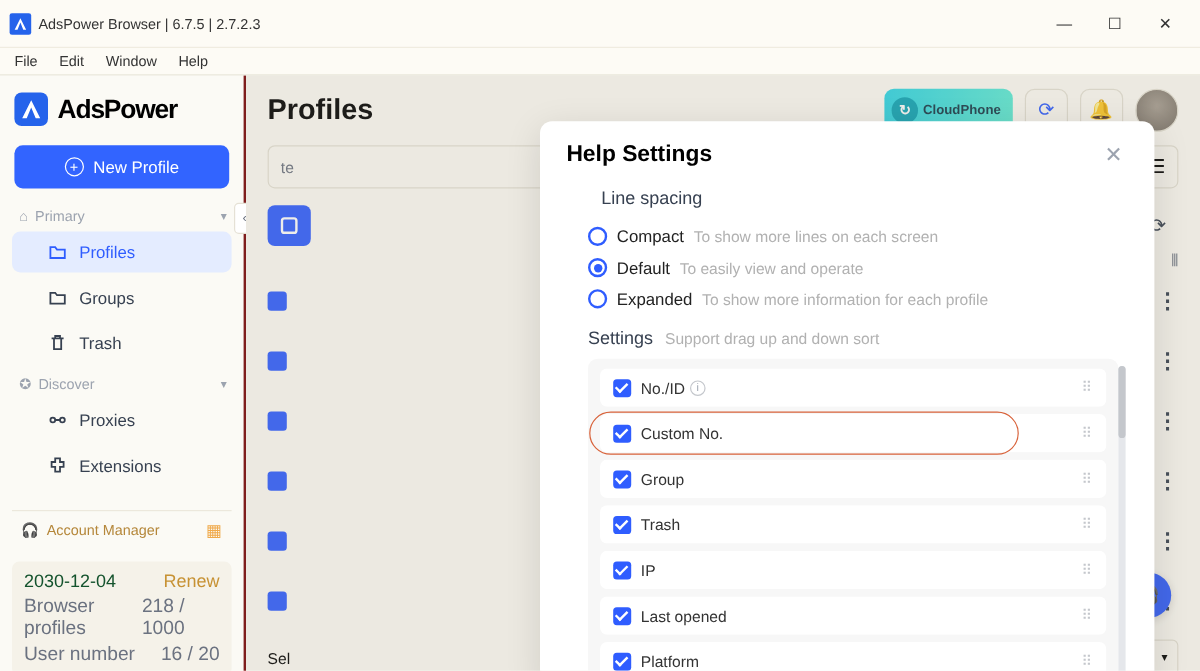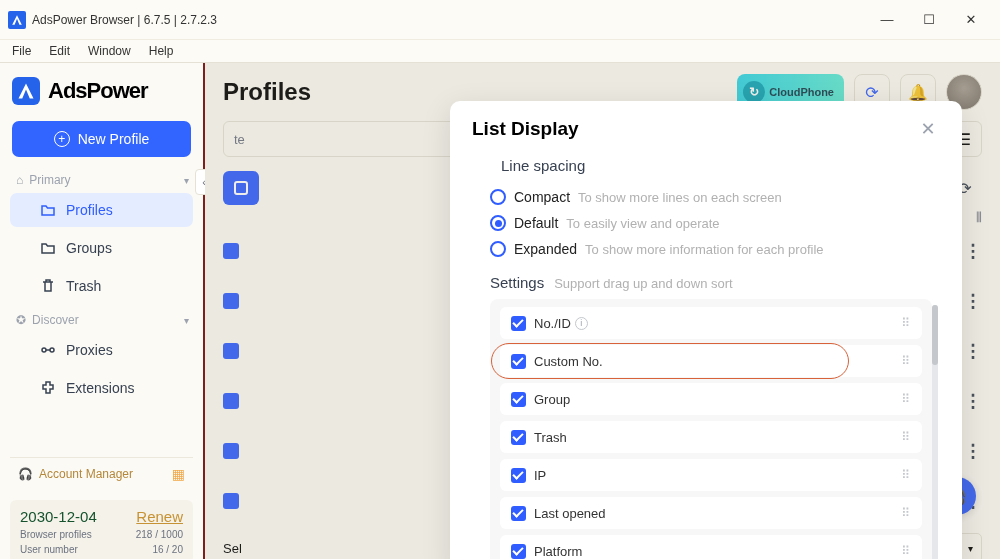--- a/index.html
+++ b/index.html
@@ -22,22 +22,22 @@
   .collapse-tab { position:absolute; right:-10px; top:106px; width:18px; height:26px; background:#fff; border:1px solid #e5e1d5; border-radius:4px; display:flex; align-items:center; justify-content:center; font-size:11px; color:#6b7280; }
   .nav-group-title { display:flex; align-items:center; padding:8px 14px 4px 16px; font-size:12px; color:#9ca3af; gap:6px; }
   .nav-group-title .chev { margin-left:auto; font-size:10px; }
   .nav-item { display:flex; align-items:center; height:34px; padding:0 14px 0 30px; font-size:14px; color:#374151; gap:10px; border-radius:7px; margin:2px 10px; }
   .nav-item.active { background:#e4ecff; color:#2f5dff; font-weight:500; }
   .nav-item .icon { width:16px; height:16px; display:inline-flex; align-items:center; justify-content:center; }
   .account-mgr { margin:8px 10px 6px 10px; padding:8px 8px; border-top:1px solid #ece8dc; display:flex; align-items:center; font-size:12px; color:#b5873a; gap:6px; }
   .qr-icon { margin-left:auto; color:#f0a94a; font-size:14px; }
   .footer-card { margin:4px 10px 8px 10px; padding:8px 10px; font-size:12px; color:#6b7280; background:#f5f2e9; border-radius:6px; }
   .footer-card .date { color:#14532d; font-weight:400; font-size:15px; }
-  .footer-card .renew { color:#c79234; float:right; text-decoration:underline; font-size:15px; }
-  .footer-card .row { display:flex; justify-content:space-between; margin-top:4px; font-size:10px; }
+  .footer-card .renew { color:#c79234; float:right; font-size:15px; }
+  .footer-card .row { display:flex; justify-content:space-between; margin-top:4px; font-size:16px; }
 
   .main { flex:1; position:relative; background:#fdfbf5; display:flex; flex-direction:column; }
   .main-header { display:flex; align-items:center; height:58px; padding:0 18px; }
   .page-title { font-size:24px; font-weight:800; }
   .header-btns { margin-left:auto; display:flex; gap:10px; align-items:center; }
   .cloud-btn { height:36px; padding:0 10px 0 6px; background:linear-gradient(100deg,#2dd4e4,#5eead4); border-radius:8px; display:flex; align-items:center; gap:4px; font-size:11px; font-weight:700; color:#153a4a; line-height:1; }
   .cloud-btn .circ { width:22px; height:22px; border-radius:50%; background:#0ea5b7; display:flex; align-items:center; justify-content:center; color:white; font-size:12px; }
   .icon-b { width:36px; height:36px; border:1px solid #e5e1d5; border-radius:8px; display:flex; align-items:center; justify-content:center; color:#2f5dff; background:#fdfbf5; }
   .avatar { width:36px; height:36px; border-radius:50%; background:radial-gradient(circle at 50% 40%, #a79e93, #766e64); border:1px solid #e5e1d5; }
   .filter-row { display:flex; align-items:center; gap:10px; padding:0 18px 10px 18px; }
@@ -307,21 +307,21 @@
         <span style="font-size:10px;">▾</span>
       </div>
     </div>
     <div class="help-fab">
         <span>🎧</span>
       </div>
 
     <div class="overlay"></div>
     <div class="modal">
       <div class="modal-head">
-        <span class="modal-title">List Display</span>
+        <span class="modal-title">Help Settings</span>
         <span class="close-x">✕</span>
       </div>
       <div class="modal-body">
         <div class="section-title">Line spacing</div>
         <div id="spacing-options">
             <div class="radio-row">
               <span class="r "></span>
               <span style="color:#222">Compact</span>
               <span class="hint">To show more lines on each screen</span>
             </div>

